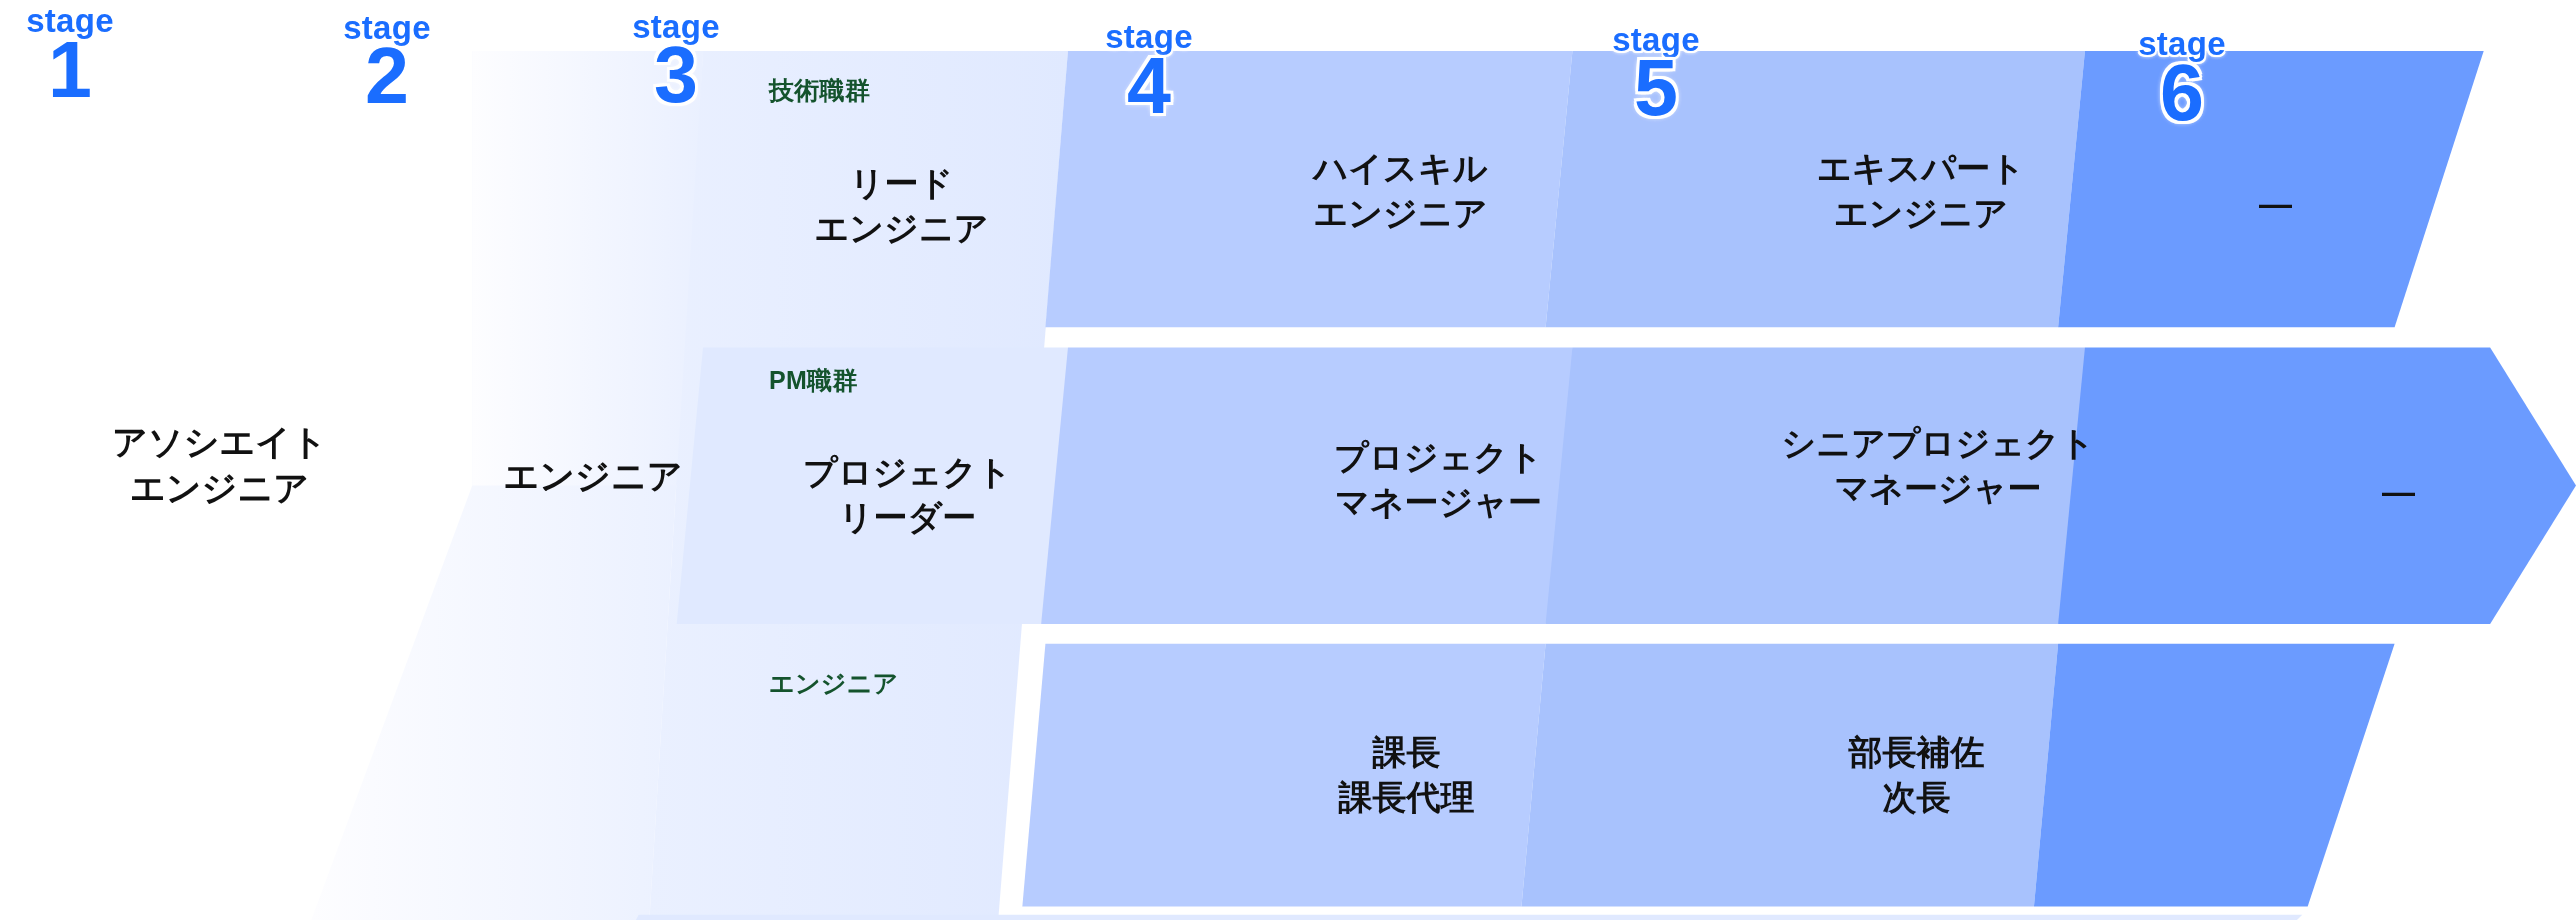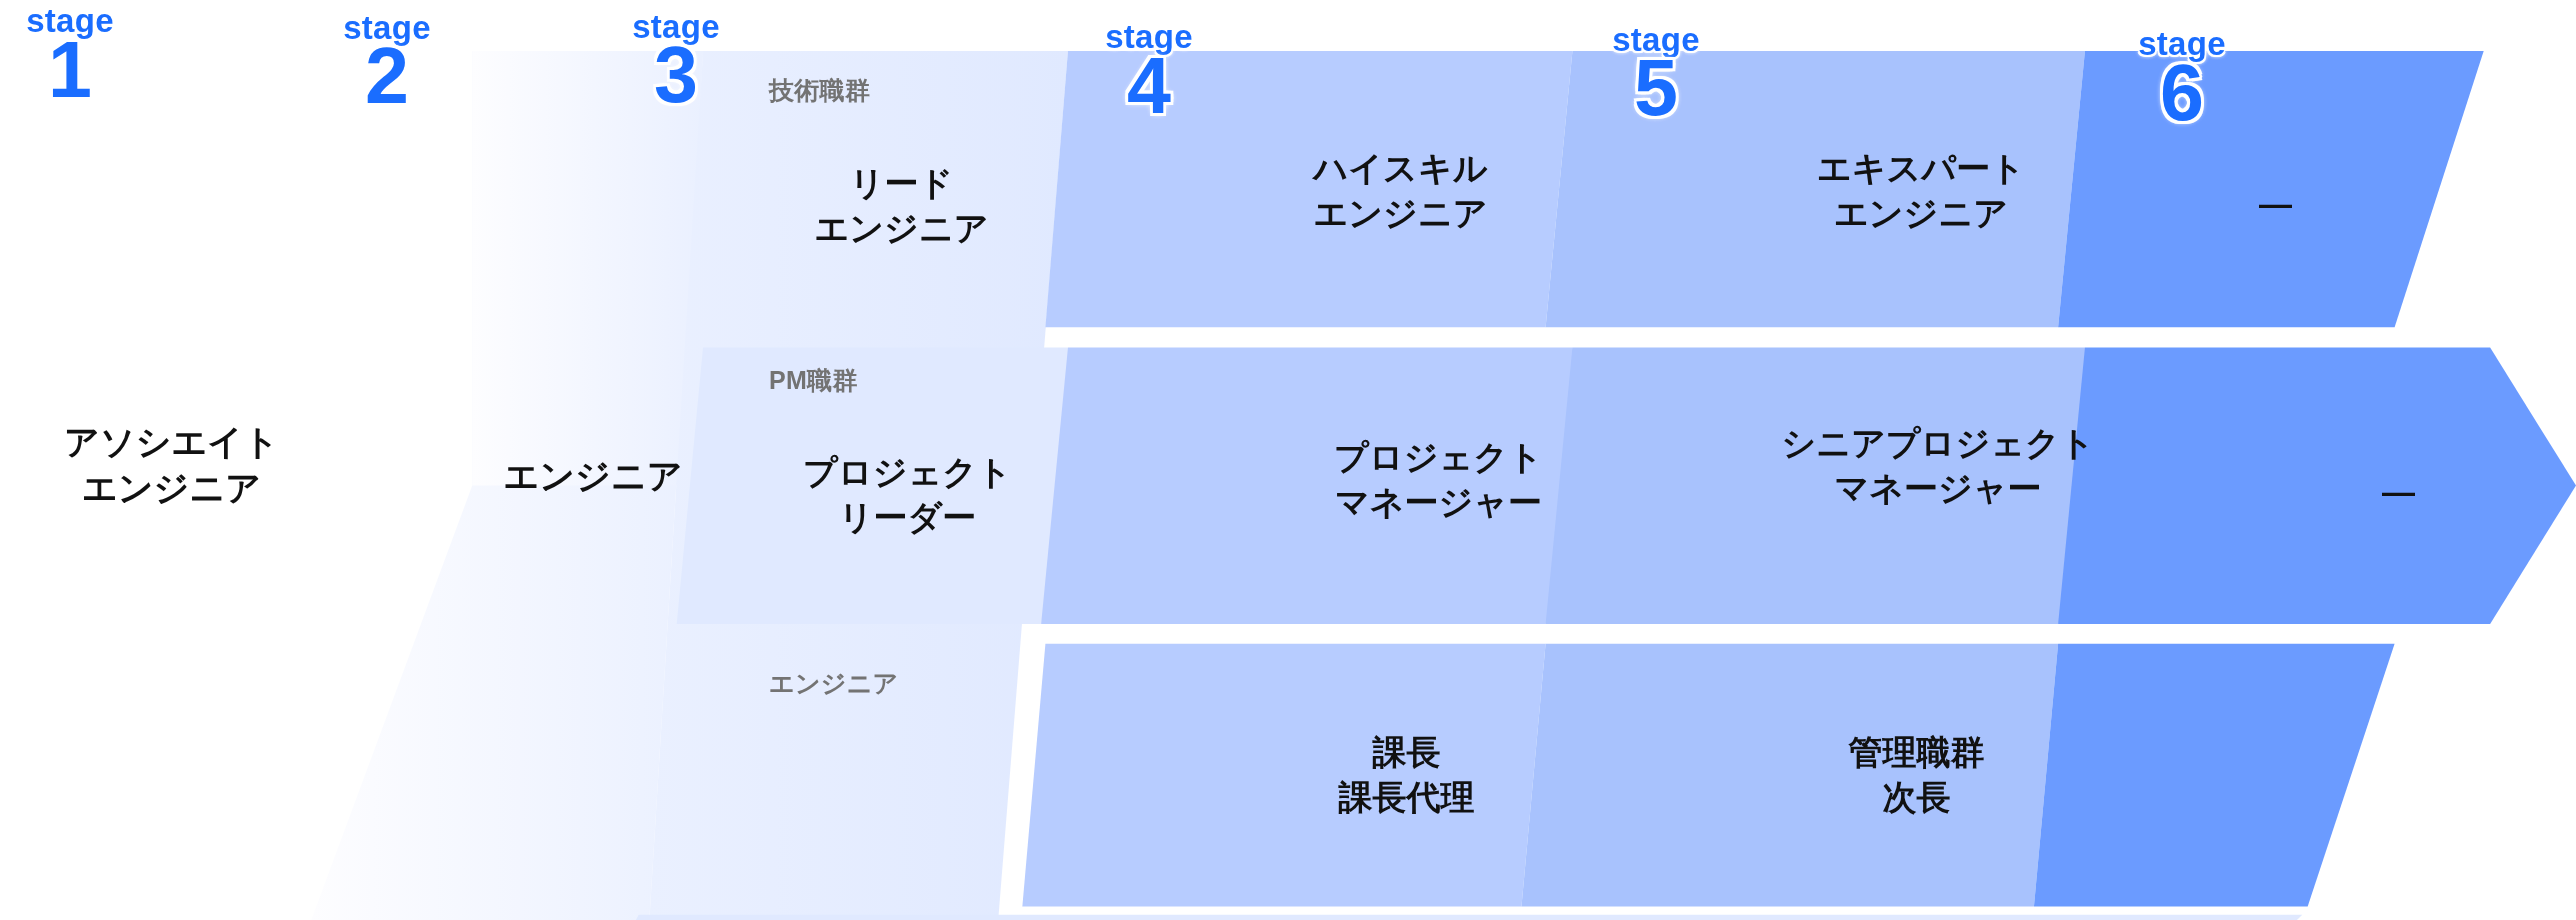--- a/index.html
+++ b/index.html
@@ -56,21 +56,21 @@
     pointer-events:none;
     white-space:pre-line;
   }
   .cell.big{font-size:35px;}
   .cell.dash{font-size:33px;font-weight:700;}
   .cell.spaced{letter-spacing:7.5px;text-indent:7.5px;}
 
   .group-label{
     position:absolute;
     z-index:35;
-    color:#737373;
+    color:#14532d;
     font-weight:700;
     font-size:25px;
     line-height:1;
     letter-spacing:0.3px;
     pointer-events:none;
   }
 </style>
 </head>
 <body>
 
@@ -127,21 +127,21 @@
   </div>
   <div class="stage-label" style="left:1586px;top:22.5px;width:140px;">
     <span class="stage-word">stage</span>
     <span class="stage-num">5</span>
   </div>
   <div class="stage-label" style="left:2112px;top:27px;width:140px;">
     <span class="stage-word">stage</span>
     <span class="stage-num">6</span>
   </div>
 
-  <div class="cell big" style="left:0px;top:419px;width:343px;">アソシエイト
+  <div class="cell big" style="left:0px;top:419px;width:343px;padding-left:48px;">アソシエイト
 エンジニア</div>
   <div class="cell big" style="left:424px;top:453px;width:338px;">エンジニア</div>
 
   <div class="group-label" style="left:769px;top:78px;">技術職群</div>
   <div class="cell" style="left:751px;top:161px;width:301px;">リード
 エンジニア</div>
   <div class="cell" style="left:1234px;top:146px;width:333px;">ハイスキル
 エンジニア</div>
   <div class="cell" style="left:1744px;top:146px;width:354px;">エキスパート
 エンジニア</div>
@@ -152,17 +152,17 @@
 リーダー</div>
   <div class="cell" style="left:1256px;top:435px;width:365px;">プロジェクト
 マネージャー</div>
   <div class="cell" style="left:1707px;top:421px;width:462px;">シニアプロジェクト
 マネージャー</div>
   <div class="cell dash" style="left:2318px;top:470px;width:161px;">—</div>
 
   <div class="group-label" style="left:769px;top:671px;">エンジニア</div>
   <div class="cell" style="left:1240px;top:730px;width:333px;">課長
 課長代理</div>
-  <div class="cell" style="left:1750px;top:730px;width:333px;">管理職群
+  <div class="cell" style="left:1750px;top:730px;width:333px;">部長補佐
 次長</div>
 
 </div>
 
 
 </body></html>

